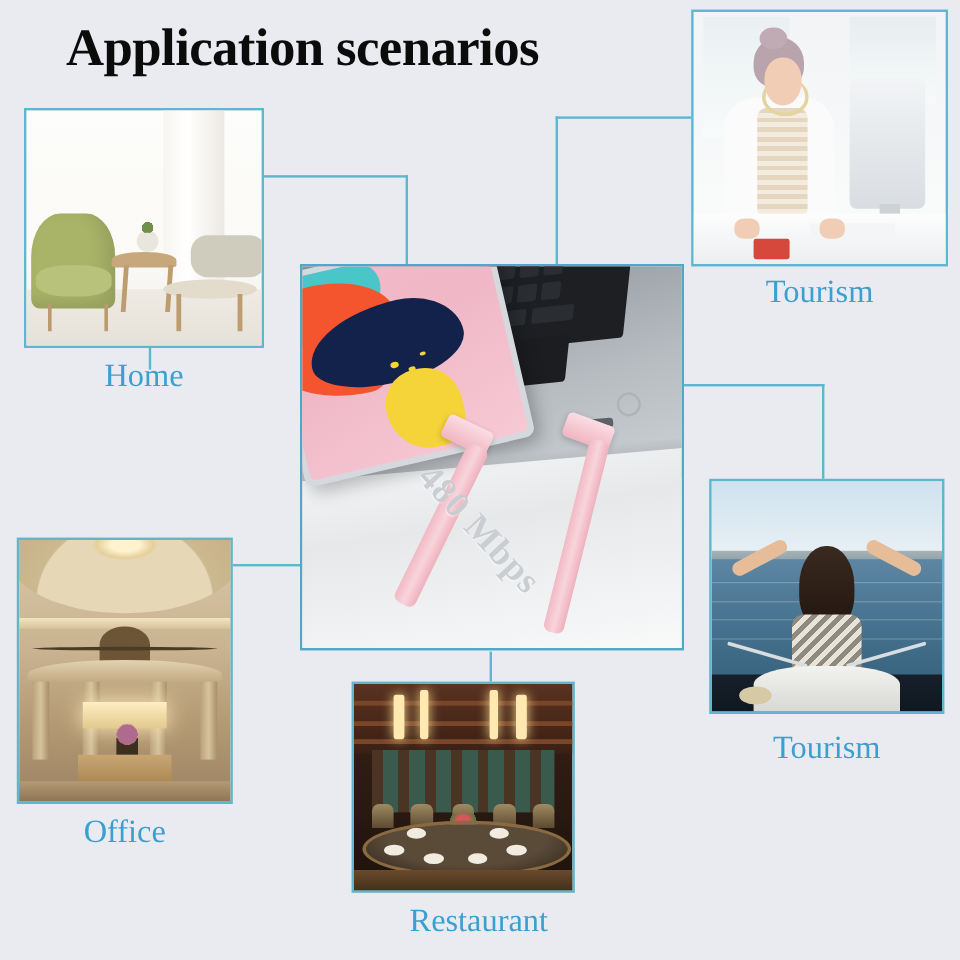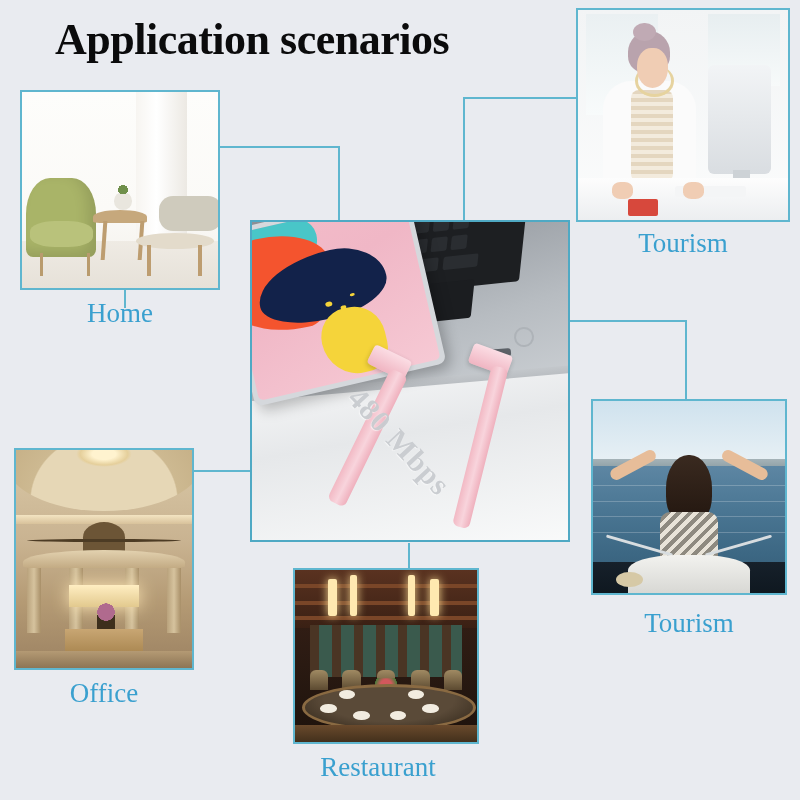--- a/index.html
+++ b/index.html
@@ -326,21 +326,21 @@
       <div class="res-table"></div>
       <div class="res-plate" style="left:14%;top:78%;"></div>
       <div class="res-plate" style="left:32%;top:82%;"></div>
       <div class="res-plate" style="left:52%;top:82%;"></div>
       <div class="res-plate" style="left:70%;top:78%;"></div>
       <div class="res-plate" style="left:24%;top:70%;"></div>
       <div class="res-plate" style="left:62%;top:70%;"></div>
       <div class="res-floor"></div>
     </div>
   </div>
-  <div class="caption" style="left:265px;top:752px;width:226px;">Restaurant</div>
+  <div class="caption" style="left:286px;top:752px;width:226px;">Restaurant</div>
 
   <div class="frame" style="left:591px;top:399px;width:196px;height:196px;">
     <div class="photo">
       <div class="tou-sky"></div>
       <div class="tou-land"></div>
       <div class="tou-sea"></div>
       <div class="tou-wave" style="top:44%;"></div>
       <div class="tou-wave" style="top:52%;"></div>
       <div class="tou-wave" style="top:60%;"></div>
       <div class="tou-wave" style="top:68%;"></div>

